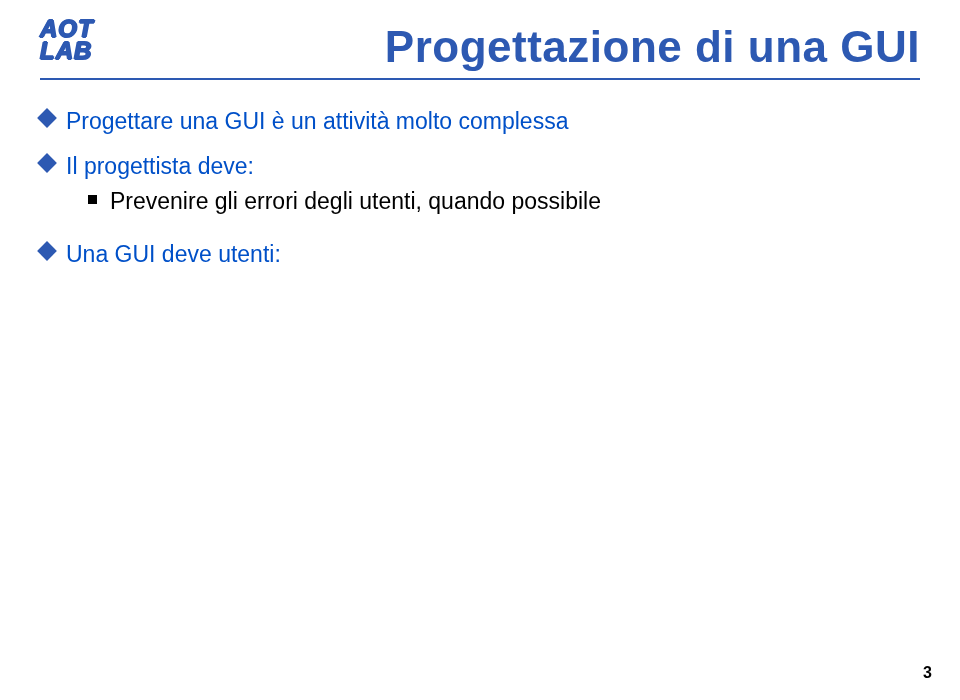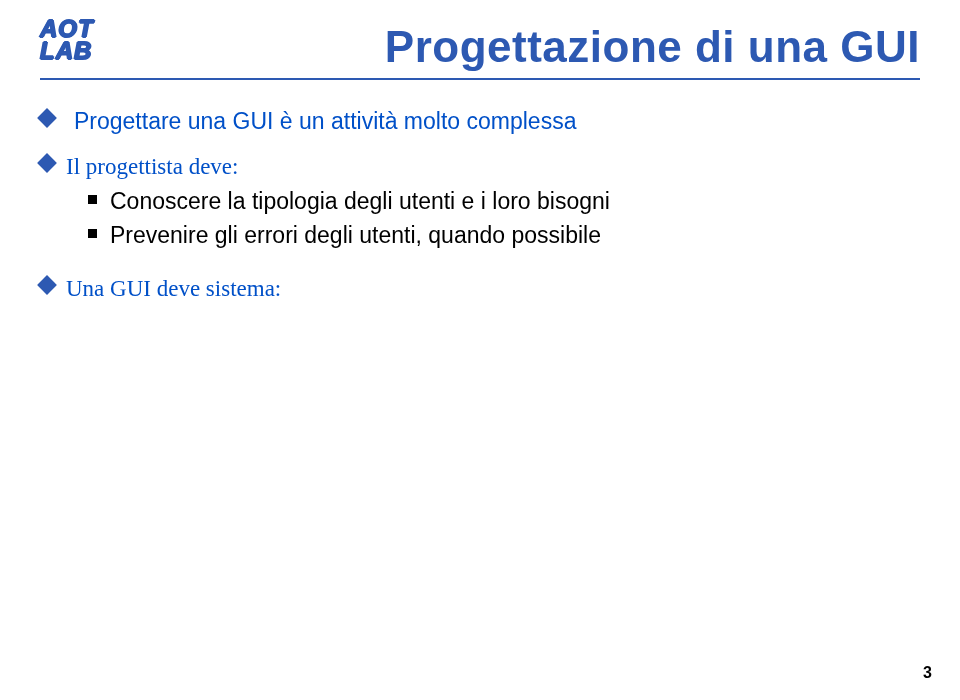--- a/index.html
+++ b/index.html
@@ -6,21 +6,21 @@
   html, body { width: 960px; height: 700px; font-family: Arial, Helvetica, sans-serif; background: #fff; color: #000; }
   .page { position: relative; width: 960px; height: 700px; padding: 18px 40px 20px 40px; }
   .header { display: flex; align-items: flex-start; justify-content: space-between; margin-bottom: 2px; }
   .lab-logo { display: flex; flex-direction: column; line-height: 0.9; }
   .lab-aot, .lab-lab { font-family: Verdana, Arial, sans-serif; font-weight: 900; font-style: italic; font-size: 24px; letter-spacing: 1px;
     color: #2d59b2; text-shadow: 1px 0 0 #2d59b2, -1px 0 0 #2d59b2, 0 1px 0 #2d59b2, 0 -1px 0 #2d59b2; }
   .page-title { font-family: Arial, Helvetica, sans-serif; font-weight: 900; font-size: 44px; color: #2d59b2; letter-spacing: 0.5px; margin-top: 4px; }
   .rule { border: none; border-top: 2px solid #2d59b2; margin: 6px 0 26px 0; }
   .content { font-size: 23px; line-height: 1.35; }
   .main-item { display: flex; align-items: flex-start; margin-bottom: 14px; color: #0050c8; }
-  .main-item.tight { margin-bottom: 4px; font-family: Liberation Serif, serif; }
+  .main-item.tight { margin-bottom: 4px; }
   .diamond-col { width: 26px; flex: 0 0 26px; display: flex; justify-content: flex-start; padding-top: 5px; }
   .diamond { width: 14px; height: 14px; background: #2d59b2; transform: rotate(45deg); }
   .main-text { flex: 1; color: #0050c8; }
   .sub-list { margin-left: 48px; margin-bottom: 22px; }
   .sub-item { display: flex; align-items: flex-start; color: #000; font-size: 23px; line-height: 1.35; margin-bottom: 3px; }
   .sq-col { width: 22px; flex: 0 0 22px; display: flex; justify-content: flex-start; padding-top: 9px; }
   .square { width: 9px; height: 9px; background: #000; }
   .sub-text { flex: 1; color: #000; }
   .page-number { position: absolute; right: 28px; bottom: 18px; font-size: 16px; font-weight: bold; color: #000; }
 </style>
@@ -34,53 +34,47 @@
       <span class="lab-aot">AOT</span>
       <span class="lab-lab">LAB</span>
     </div>
     <div class="page-title">Progettazione di una GUI</div>
   </div>
 
   <hr class="rule">
 
   <div class="content">
 
-    <div class="main-item" style="gap:8px;">
+    <div class="main-item" style="">
       <div class="diamond-col">
           <div class="diamond"></div>
         </div>
       <div class="main-text">Progettare una GUI è un attività molto complessa</div>
     </div>
 
     <div class="main-item tight">
       <div class="diamond-col">
           <div class="diamond"></div>
         </div>
       <div class="main-text">Il progettista deve:</div>
     </div>
     <div class="sub-list">
       <div class="sub-item">
         <div class="sq-col">
             <div class="square"></div>
           </div>
-        <div class="sub-text">Conoscere la tipologia degli utenti e i loro bisogni</div>
-      </div>
-      <div class="sub-item">
-        <div class="sq-col">
-            <div class="square"></div>
-          </div>
         <div class="sub-text">Prevenire gli errori degli utenti, quando possibile</div>
       </div>
     </div>
 
     <div class="main-item tight">
       <div class="diamond-col">
           <div class="diamond"></div>
         </div>
-      <div class="main-text">Una GUI deve sistema:</div>
+      <div class="main-text">Una GUI deve utenti:</div>
     </div>
     <div class="sub-list">
     </div>
 
   </div>
 
   <div class="page-number">3</div>
 
 </div>
 

